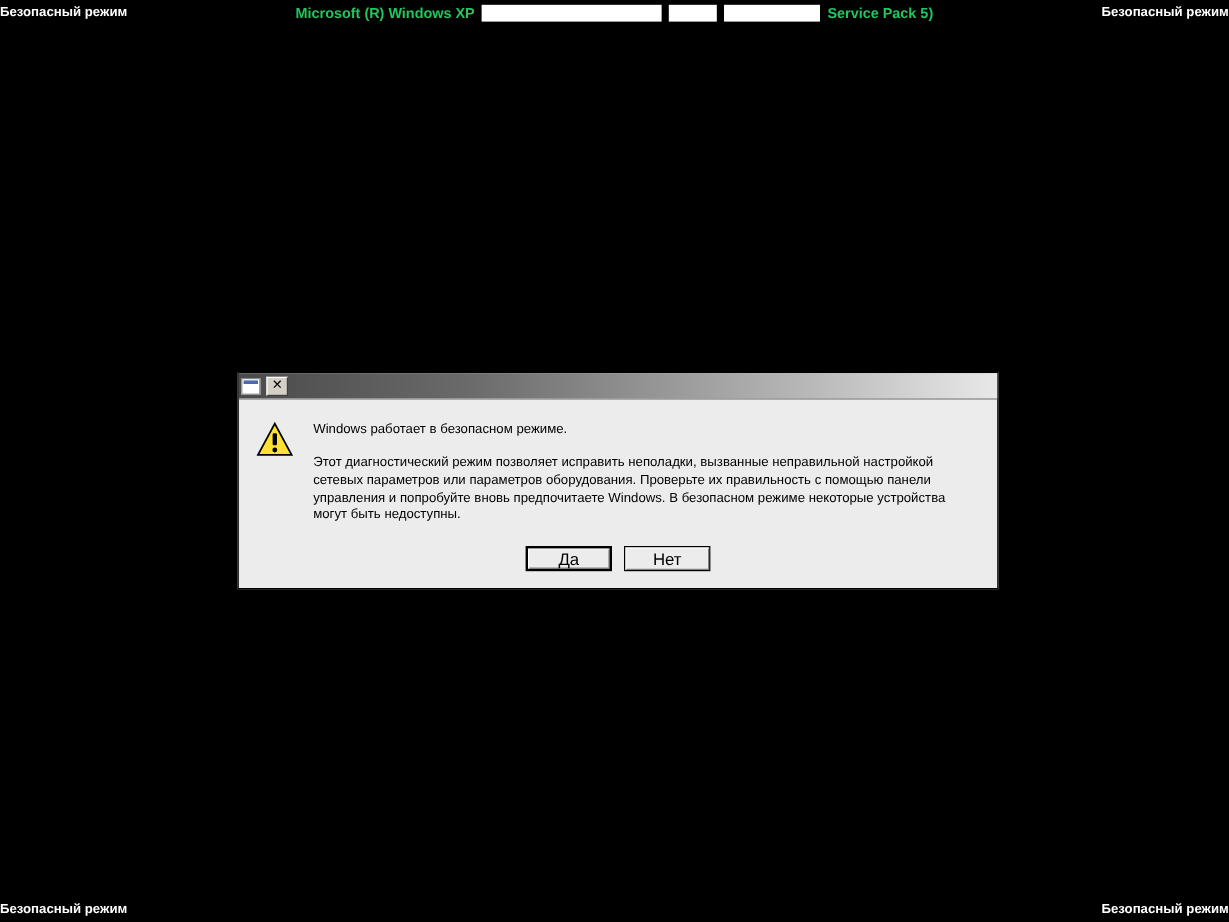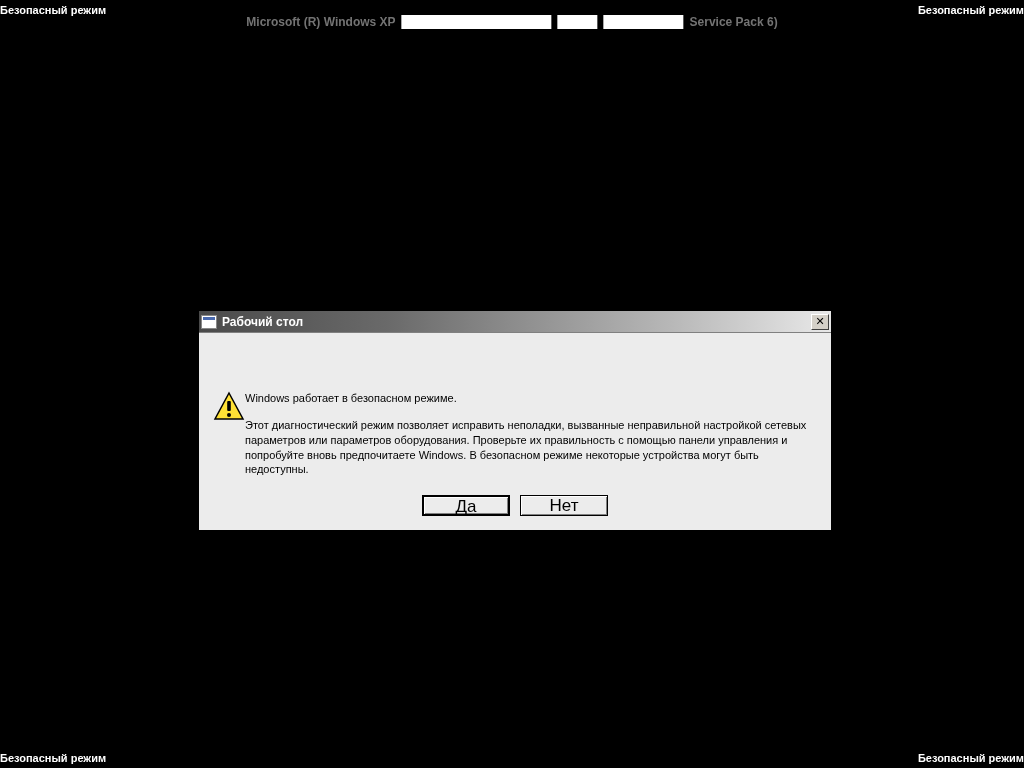--- a/index.html
+++ b/index.html
@@ -20,24 +20,24 @@
       color: #ffffff;
       font-size: 11px;
       font-weight: bold;
     }
     .corner-tl { top: 4px; left: 0px; }
     .corner-tr { top: 4px; right: 0px; }
     .corner-bl { bottom: 4px; left: 0px; }
     .corner-br { bottom: 4px; right: 0px; }
     .header-center {
       position: absolute;
-      top: 15px;
+      top: 4px;
       left: 50%;
       transform: translateX(-50%);
-      color: #737373;
+      color: #22c55e;
       font-size: 12px;
       font-weight: bold;
       white-space: nowrap;
       display: flex;
       align-items: center;
       gap: 6px;
     }
     .redacted {
       display: inline-block;
       background: #ffffff;
@@ -96,22 +96,21 @@
       border-bottom-color: #404040;
       font-size: 11px;
       line-height: 12px;
       text-align: center;
       cursor: pointer;
       font-family: Arial;
     }
     .dialog-body {
       padding: 18px 14px 14px 14px;
       display: flex;
-      gap: 0;
-      margin-top: 40px;
+      gap: 16px;
     }
     .warning-icon {
       flex-shrink: 0;
       width: 32px;
       height: 32px;
     }
     .dialog-text {
       flex: 1;
       font-size: 11px;
       color: #000000;
@@ -123,26 +122,26 @@
     .dialog-text p:last-child {
       margin-bottom: 0;
     }
     .button-row {
       display: flex;
       justify-content: center;
       gap: 10px;
       padding: 4px 0 14px 0;
     }
     .win-btn {
-      width: 88px;
+      width: 72px;
       height: 21px;
       background: #ececec;
       border: 1px solid #000000;
       box-shadow: inset 1px 1px 0 #ffffff, inset -1px -1px 0 #808080;
-      font-size: 17px;
+      font-size: 14px;
       font-family: Tahoma, Arial;
       cursor: pointer;
     }
     .win-btn.default {
       border: 2px solid #000000;
       box-shadow: inset 1px 1px 0 #ffffff, inset -1px -1px 0 #808080;
     }
   </style>
 </head>
 <body>
@@ -150,27 +149,26 @@
 <div class="corner-label corner-tl">Безопасный режим</div>
 <div class="corner-label corner-tr">Безопасный режим</div>
 <div class="corner-label corner-bl">Безопасный режим</div>
 <div class="corner-label corner-br">Безопасный режим</div>
 
 <div class="header-center">
   <span>Microsoft (R) Windows XP</span>
   <span class="redacted redact1"></span>
   <span class="redacted redact2"></span>
   <span class="redacted redact3"></span>
-  <span>Service Pack 6)</span>
+  <span>Service Pack 5)</span>
 </div>
 
 <div class="dialog">
   <div class="titlebar">
     <div class="titlebar-icon"></div>
-    <div class="titlebar-text">Рабочий стол</div>
     <div class="close-btn">
       <span>✕</span>
     </div>
   </div>
   <div class="dialog-body">
     <div class="warning-icon">
       <svg viewBox="0 0 32 32" width="32" height="32">
         <polygon points="16,2 30,28 2,28" fill="#ffe135" stroke="#000000" stroke-width="1.5"></polygon>
         <rect x="14.2" y="10" width="3.6" height="10" fill="#000000" rx="1"></rect>
         <circle cx="16" cy="24" r="2" fill="#000000"></circle>

